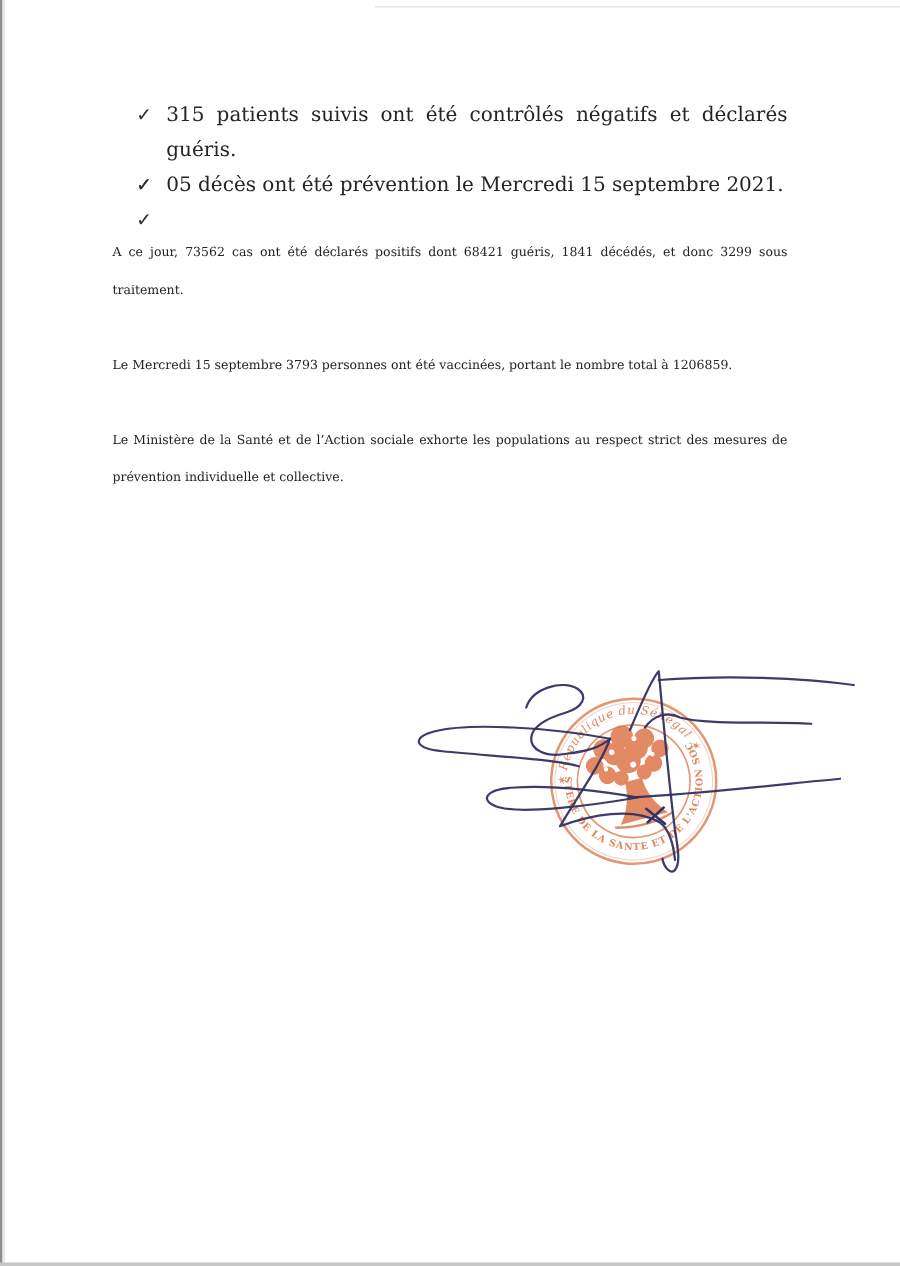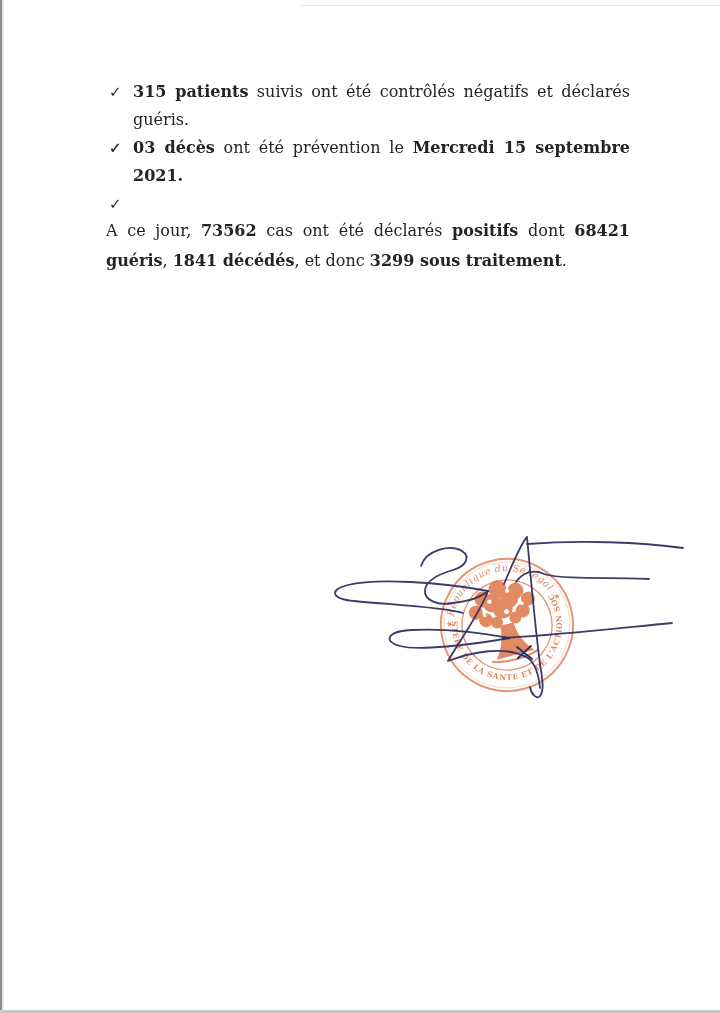--- a/index.html
+++ b/index.html
@@ -25,26 +25,26 @@
     font-size:16px;
     line-height:28px;
     text-align:justify;
   }
   .check{
     position:absolute;left:19px;top:0;
     font-size:15px;color:#2c2c30;
     font-family:"DejaVu Sans", sans-serif;
   }
   .para{
-    font-size:16px;
+    font-size:10px;
     line-height:30px;
     text-align:justify;
-    margin:0 0 30px 16px;
+    margin:0 0 30px 0;
   }
-  .b{font-weight:bold;}
+  .b{font-weight:normal;}
 
   .sig-stamp-svg{position:absolute;left:320px;top:528px;width:380px;height:180px;}
   .stamp-ring{fill:none;opacity:0.8;}
   .stamp-ring-faint{fill:none;opacity:0.35;}
   .stamp-top-text{font-size:9.5px;font-style:italic;font-family:"DejaVu Serif",serif;opacity:0.9;letter-spacing:0.6px;}
   .stamp-bottom-text{font-size:7.6px;font-family:"DejaVu Serif",serif;opacity:0.9;letter-spacing:0.7px;font-weight:bold;}
   .tree{opacity:0.88;}
   .sig-path{fill:none;stroke-width:1.8;stroke-linecap:round;stroke-linejoin:round;opacity:0.95;}
   .sig-x{fill:none;stroke-width:2;stroke-linecap:round;}
 </style>
@@ -62,28 +62,30 @@
     <div class="bullets">
       <div class="bullet">
         <span class="check">✓</span>
         <span><span class="b">315 patients</span><span> suivis ont été contrôlés négatifs et déclarés guéris.</span></span>
       </div>
       <div class="bullet">
         <span class="check">✓</span>
       </div>
       <div class="bullet">
         <span class="check">✓</span>
-        <span><span class="b">03 décès</span><span> ont été prévention le </span><span class="b">Mercredi 15 septembre 2021.</span></span>
+        <span><span class="b">05 décès</span><span> ont été prévention le </span><span class="b">Mercredi 15 septembre 2021.</span></span>
       </div>
       <div class="bullet">
         <span class="check">✓</span>
       </div>
     </div>
 
     <p class="para"><span>A ce jour, </span><span class="b">73562</span><span> cas ont été déclarés </span><span class="b">positifs</span><span> dont </span><span class="b">68421 guéris</span><span>, </span><span class="b">1841 décédés</span><span>, et donc </span><span class="b">3299 sous traitement</span><span>.</span></p>
+    <p class="para"><span>Le </span><span class="b">Mercredi 15 septembre 3793</span><span> personnes ont été vaccinées, portant le nombre total à </span><span class="b">1206859.</span></p>
+    <p class="para"><span>Le Ministère de la Santé et de l’Action sociale exhorte les populations au respect strict des mesures de prévention individuelle et collective.</span></p>
   </div>
 
   <svg class="sig-stamp-svg" viewBox="0 0 380 180">
 
     <g transform="rotate(-15 187 97)">
       <circle class="stamp-ring" cx="187" cy="97" r="66" stroke-width="2" stroke="#dd7a4e"></circle>
       <circle class="stamp-ring-faint" cx="187" cy="97" r="63" stroke-width="0.8" stroke="#dd7a4e"></circle>
       <circle class="stamp-ring" cx="187" cy="97" r="45" stroke-width="1.3" stroke="#dd7a4e"></circle>
 
       <defs>

